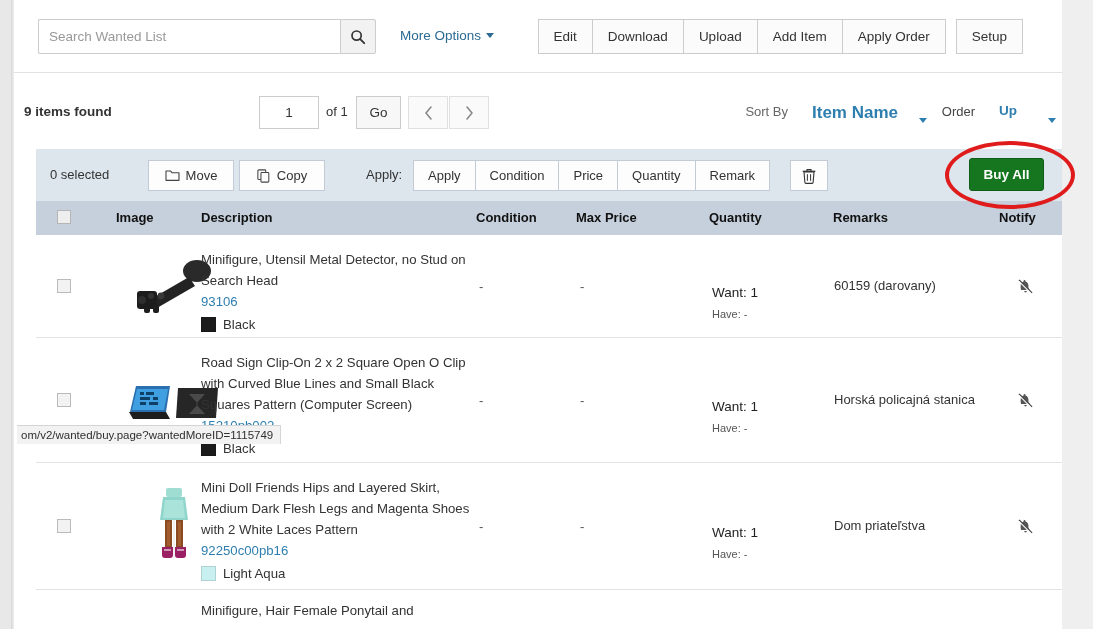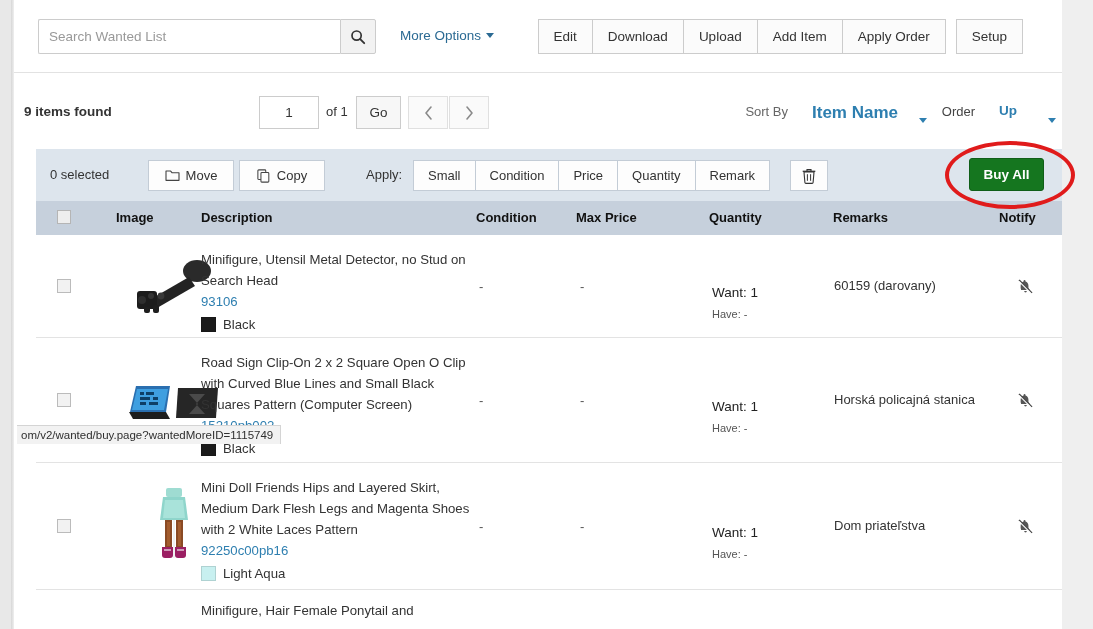--- a/index.html
+++ b/index.html
@@ -360,21 +360,21 @@
       <svg width="14" height="14" viewBox="0 0 16 16">
         <rect x="1" y="1" width="9" height="11" rx="1" fill="none" stroke="#444" stroke-width="1.2"></rect>
         <rect x="4.5" y="4" width="9" height="11" rx="1" fill="#fdfdfd" stroke="#444" stroke-width="1.2"></rect>
       </svg>
       <span>Copy</span>
     </div>
 
     <div class="apply-lbl">Apply:</div>
 
     <div class="agrp">
-      <div class="abtn2">Small</div>
+      <div class="abtn2">Apply</div>
       <div class="abtn2">Condition</div>
       <div class="abtn2">Price</div>
       <div class="abtn2">Quantity</div>
       <div class="abtn2">Remark</div>
     </div>
 
     <div class="trash-btn">
       <svg width="14" height="16" viewBox="0 0 14 16">
         <path d="M2 4h10l-0.9 10.5a1 1 0 0 1-1 0.9H3.9a1 1 0 0 1-1-0.9z" fill="none" stroke="#333" stroke-width="1.1"></path>
         <line x1="0.7" y1="3.3" x2="13.3" y2="3.3" stroke="#333" stroke-width="1.3"></line>

